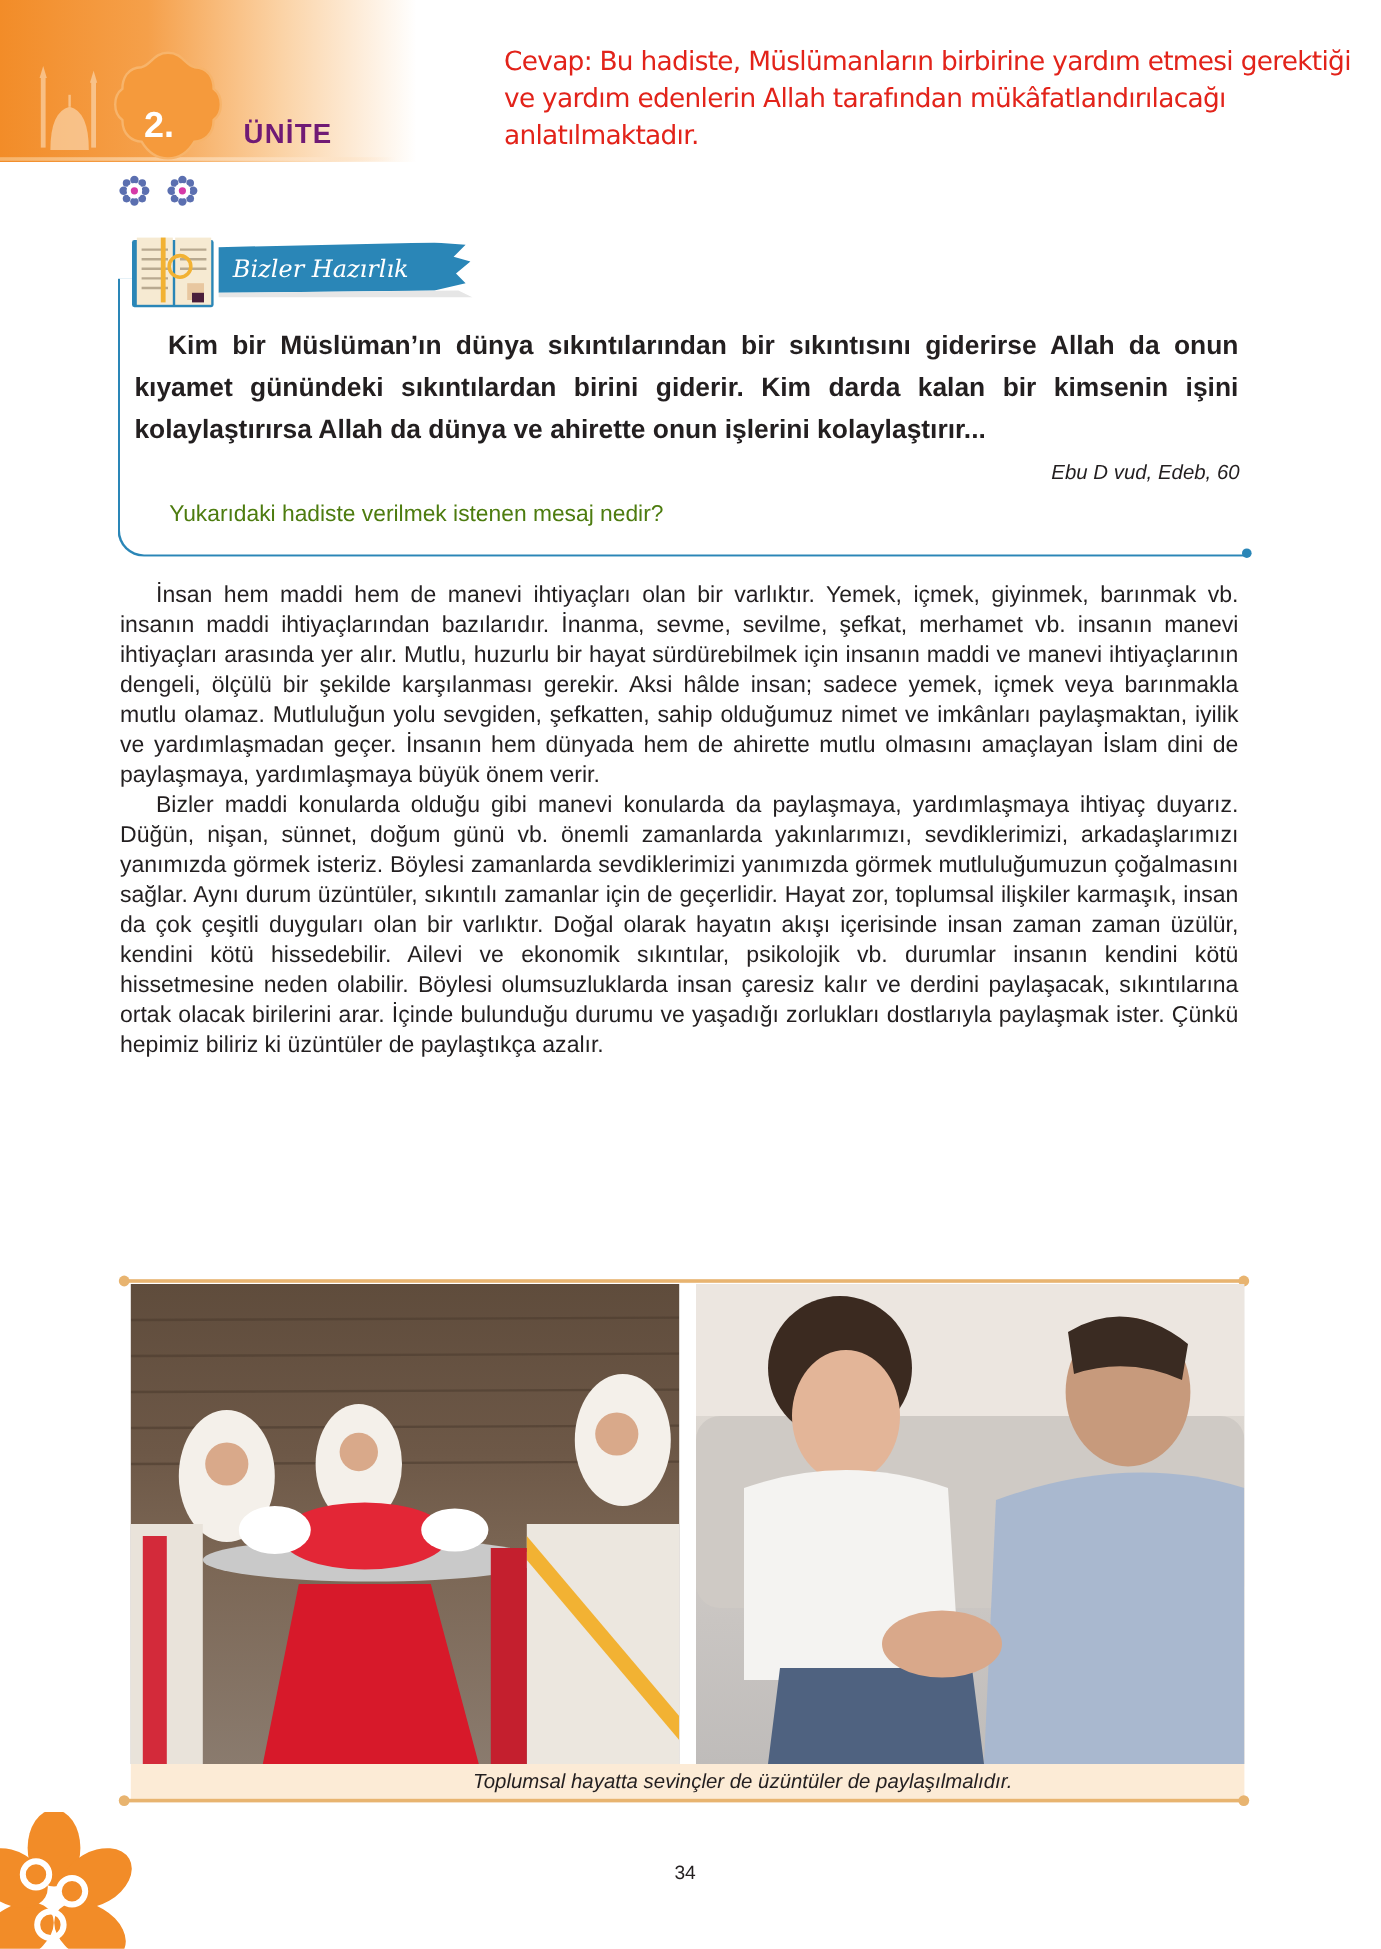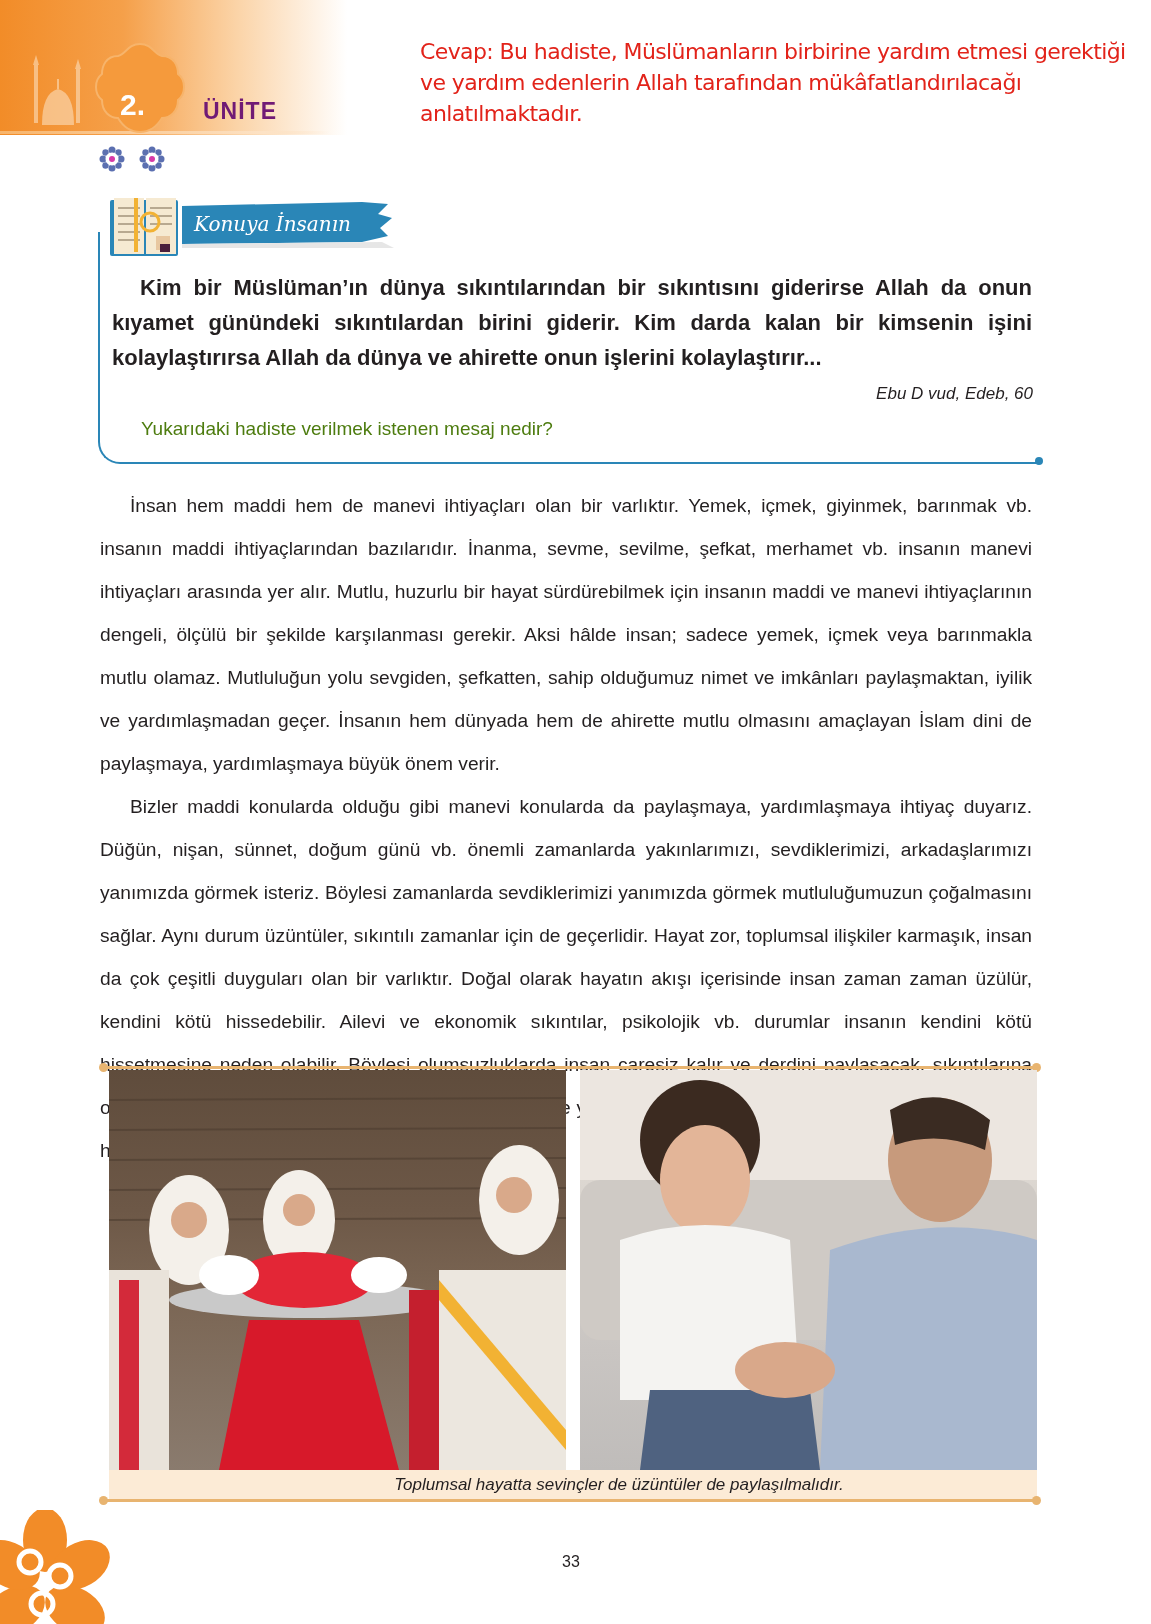--- a/index.html
+++ b/index.html
@@ -60,21 +60,21 @@
     position:absolute; left:112px; top:270px; width:920px; font-size:22px; font-weight:bold;
     line-height:35px; color:#231f20; text-align:justify;
   }
   .hadith .indent { display:inline-block; width:28px; }
   .citation {
     position:absolute; right:118px; top:384px; font-size:17px; font-style:italic; color:#231f20;margin-left:39px;
   }
   .question { position:absolute; left:141px; top:418px; font-size:19px; color:#4d7c0f; }
   
   .body-text {
-    position:absolute; left:100px; top:484px; width:932px; font-size:19.2px; line-height:43px;
+    position:absolute; left:100px; top:484px; width:932px; font-size:19.2px; line-height:25px;
     text-align:justify; color:#231f20;
   }
   .body-text p { margin:0; text-indent:30px; }
   
   .fig-line { position:absolute; height:3px; background:#e8b470; }
   .fig-dot { position:absolute; width:9px; height:9px; border-radius:50%; background:#e8b470; }
   .photo { position:absolute; top:1070px; height:400px; overflow:hidden; }
   .photo-left { left:109px; width:457px;
     background:
       linear-gradient(180deg, #5f4c3c 0%, #6d5847 35%, #7a6553 55%, #8a7b6e 100%);
@@ -166,21 +166,21 @@
   </g>
   <rect x="26" y="2" width="4" height="54" fill="#f2b233"></rect>
   <circle cx="42" cy="26" r="9" fill="none" stroke="#f2b233" stroke-width="3"></circle>
   <rect x="48" y="40" width="14" height="14" fill="#e8c7a0"></rect>
   <rect x="52" y="48" width="10" height="8" fill="#4a1d3a"></rect>
 </svg>
 <svg class="prep-banner" viewBox="0 0 212 46">
   <path d="M0 4 L180 0 L206 2 L196 12 L210 16 L198 26 L206 34 L180 40 L0 42 Z" fill="#2a86b7"></path>
   <path d="M0 42 L200 40 L212 46 L0 46 Z" fill="#e6e6e6"></path>
 </svg>
-<div class="prep-banner-label">Konuya İnsanın</div>
+<div class="prep-banner-label">Bizler Hazırlık</div>
 
 <div class="hadith"><span class="indent"></span><span>Kim bir Müslüman’ın dünya sıkıntılarından bir sıkıntısını giderirse Allah da onun kıyamet günündeki sıkıntılardan birini giderir. Kim darda kalan bir kimsenin işini kolaylaştırırsa Allah da dünya ve ahirette onun işlerini kolaylaştırır...</span></div>
 <div class="citation">Ebu D  vud, Edeb, 60</div>
 <div class="question">Yukarıdaki hadiste verilmek istenen mesaj nedir?</div>
 
 <div class="body-text">
   <p>İnsan hem maddi hem de manevi ihtiyaçları olan bir varlıktır. Yemek, içmek, giyinmek, barınmak vb. insanın maddi ihtiyaçlarından bazılarıdır. İnanma, sevme, sevilme, şefkat, merhamet vb. insanın manevi ihtiyaçları arasında yer alır. Mutlu, huzurlu bir hayat sürdürebilmek için insanın maddi ve manevi ihtiyaçlarının dengeli, ölçülü bir şekilde karşılanması gerekir. Aksi hâlde insan; sadece yemek, içmek veya barınmakla mutlu olamaz. Mutluluğun yolu sevgiden, şefkatten, sahip olduğumuz nimet ve imkânları paylaşmaktan, iyilik ve yardımlaşmadan geçer. İnsanın hem dünyada hem de ahirette mutlu olmasını amaçlayan İslam dini de paylaşmaya, yardımlaşmaya büyük önem verir.</p>
   <p>Bizler maddi konularda olduğu gibi manevi konularda da paylaşmaya, yardımlaşmaya ihtiyaç duyarız. Düğün, nişan, sünnet, doğum günü vb. önemli zamanlarda yakınlarımızı, sevdiklerimizi, arkadaşlarımızı yanımızda görmek isteriz. Böylesi zamanlarda sevdiklerimizi yanımızda görmek mutluluğumuzun çoğalmasını sağlar. Aynı durum üzüntüler, sıkıntılı zamanlar için de geçerlidir. Hayat zor, toplumsal ilişkiler karmaşık, insan da çok çeşitli duyguları olan bir varlıktır. Doğal olarak hayatın akışı içerisinde insan zaman zaman üzülür, kendini kötü hissedebilir. Ailevi ve ekonomik sıkıntılar, psikolojik vb. durumlar insanın kendini kötü hissetmesine neden olabilir. Böylesi olumsuzluklarda insan çaresiz kalır ve derdini paylaşacak, sıkıntılarına ortak olacak birilerini arar. İçinde bulunduğu durumu ve yaşadığı zorlukları dostlarıyla paylaşmak ister. Çünkü hepimiz biliriz ki üzüntüler de paylaştıkça azalır.</p>
 </div>
 
@@ -229,21 +229,21 @@
     <ellipse cx="205" cy="300" rx="50" ry="28" fill="#d9a88a"></ellipse>
   </svg>
 </div>
 
 <div class="caption-bar"></div>
 <div class="caption">Toplumsal hayatta sevinçler de üzüntüler de paylaşılmalıdır.</div>
 <div class="fig-line" style="left:103px; top:1499px; width:934px;"></div>
 <div class="fig-dot" style="left:99px; top:1496px;"></div>
 <div class="fig-dot" style="left:1032px; top:1496px;"></div>
 
-<div class="page-number">33</div>
+<div class="page-number">34</div>
 <svg class="corner-flower" viewBox="0 0 130 130">
   <g fill="#f28c28">
     <ellipse cx="65" cy="30" rx="22" ry="32"></ellipse>
     <ellipse cx="100" cy="55" rx="22" ry="32" transform="rotate(60 100 55)"></ellipse>
     <ellipse cx="95" cy="100" rx="22" ry="32" transform="rotate(120 95 100)"></ellipse>
     <ellipse cx="35" cy="100" rx="22" ry="32" transform="rotate(60 35 100)"></ellipse>
     <ellipse cx="30" cy="55" rx="22" ry="32" transform="rotate(120 30 55)"></ellipse>
   </g>
   <g fill="none" stroke="#ffffff" stroke-width="5">
     <circle cx="50" cy="52" r="11"></circle>

